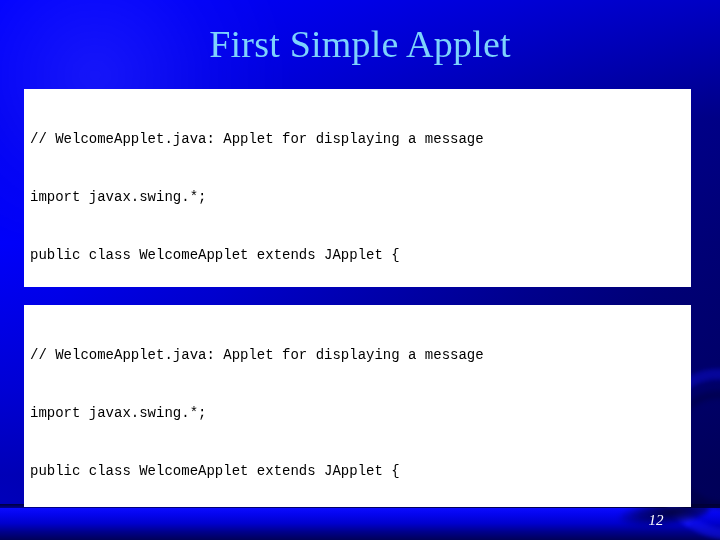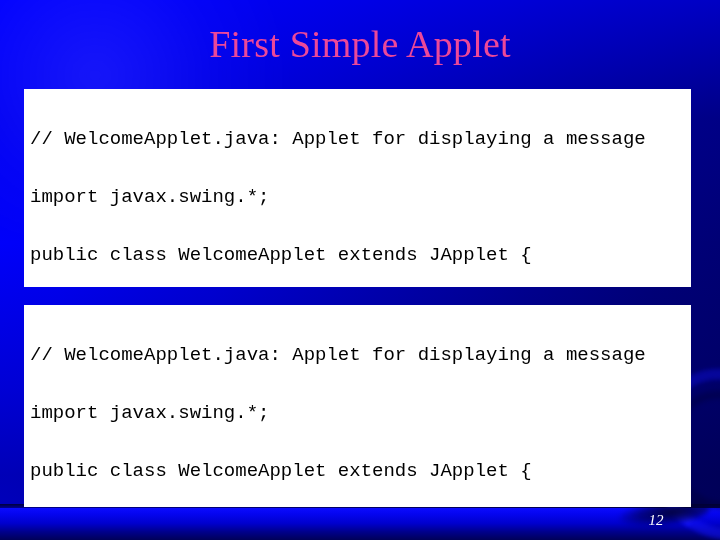--- a/index.html
+++ b/index.html
@@ -120,32 +120,32 @@
   
   .title {
     position: absolute;
     left: 0;
     right: 0;
     top: 22px;
     text-align: center;
     font-family: "Liberation Serif", "DejaVu Serif", serif;
     font-size: 38px;
     line-height: 44px;
-    color: #ec4899;
+    color: #7dd3fc;
     letter-spacing: 0.2px;
     white-space: nowrap;
   }
 
   
   .code-box {
     position: absolute;
     background: #ffffff;
     color: #000000;
     font-family: "Liberation Mono", "DejaVu Sans Mono", monospace;
-    font-size: 19px;
+    font-size: 14px;
     line-height: 19.2px;
     white-space: pre;
     overflow: hidden;
     box-sizing: border-box;
     padding: 3px 0 0 6px;
   }
   #code-box-1 {
     left: 24px;
     top: 89px;
     width: 667px;

